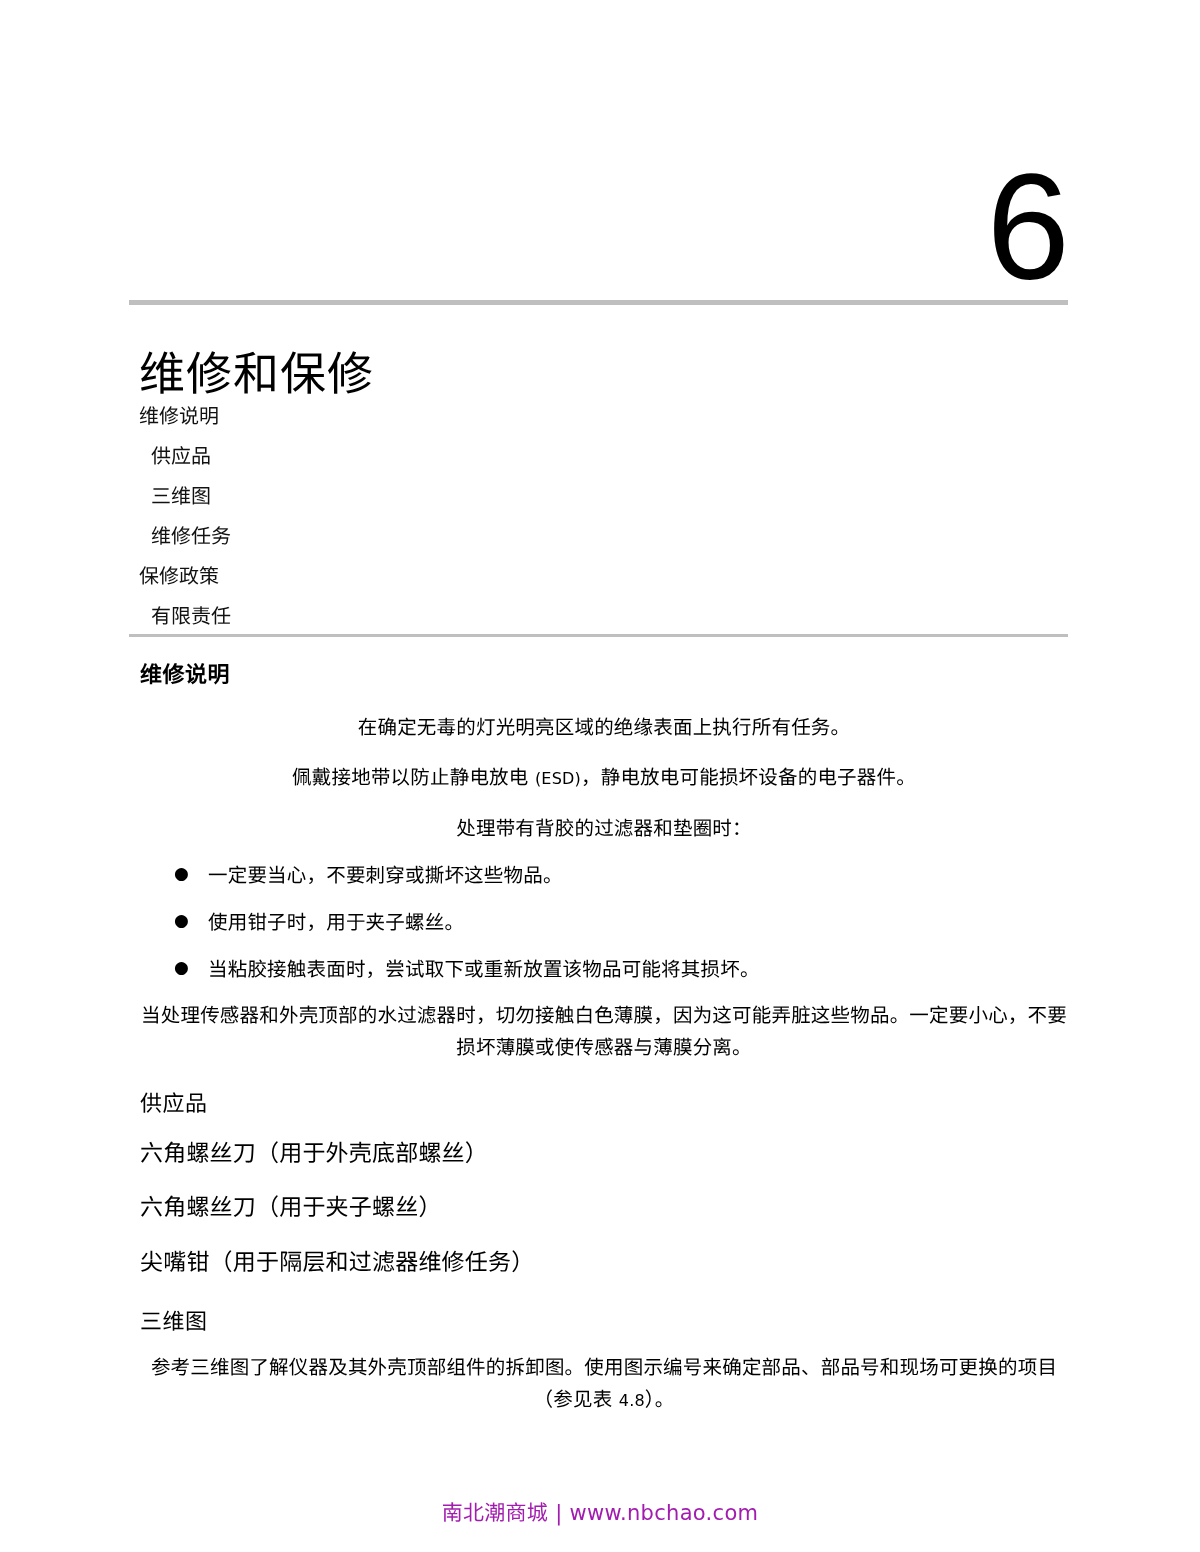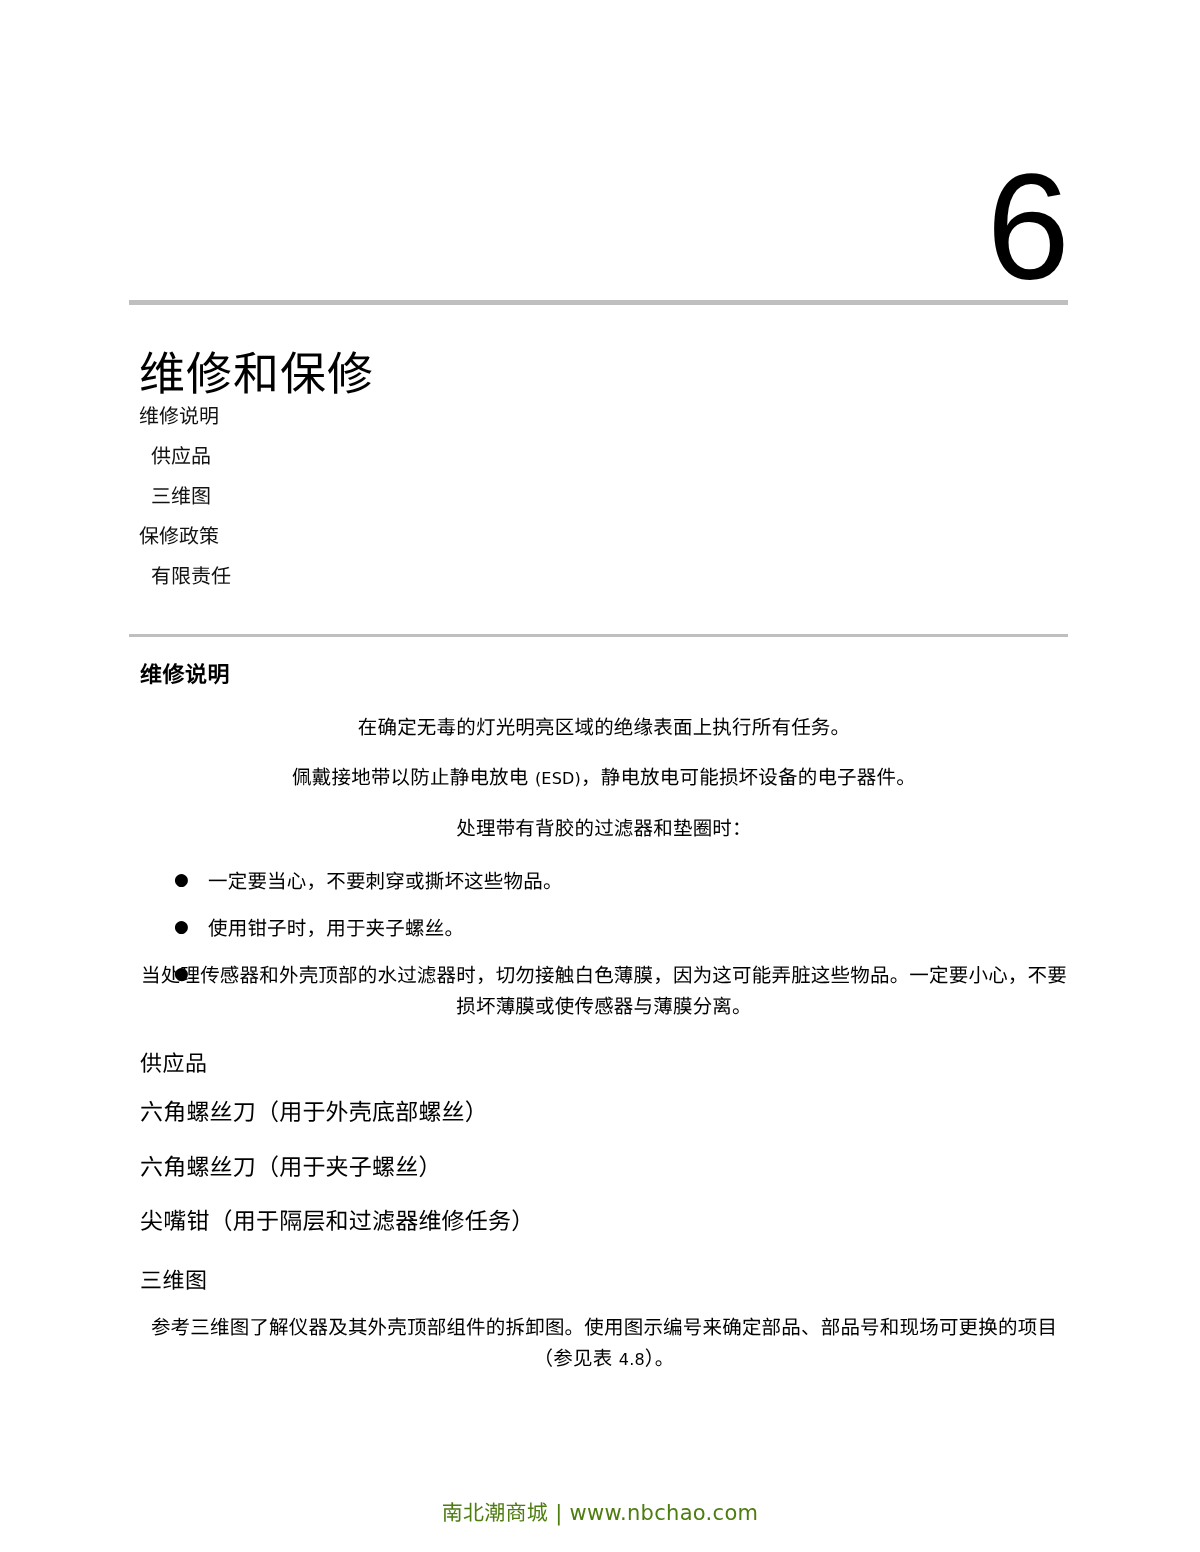--- a/index.html
+++ b/index.html
@@ -108,21 +108,21 @@
   }
 
   p.body-text {
     font-size: 19.5px;
     line-height: 1.62;
     margin: 0 0 19px 0;
     text-align: center;
     letter-spacing: 0.2px;
   }
   p.body-text.tight {
-    margin-bottom: 22px;
+    margin-bottom: 16px;
   }
 
   .latin {
     font-family: "DejaVu Sans", "Liberation Sans", sans-serif;
     font-size: 16px;
   }
 
   ul.bullets {
     list-style: none;
     margin: 0 0 14px 0;
@@ -154,59 +154,60 @@
 
   
   .footer {
     position: absolute;
     left: 0;
     top: 1496px;
     width: 1200px;
     text-align: center;
     font-family: "DejaVu Sans", "Liberation Sans", sans-serif;
     font-size: 21px;
-    color: #4d7c0f;
+    color: #a21caf;
     letter-spacing: 0.3px;
   }
 </style>
 </head>
 <body>
 
 <div class="page">
 
   <div class="chapter-number">6</div>
 
   <div class="rule-thick"></div>
 
   <h1 class="chapter-title">维修和保修</h1>
 
   <nav class="toc">
     <div class="toc-item level-1">维修说明</div>
     <div class="toc-item level-2">供应品</div>
     <div class="toc-item level-2">三维图</div>
+    <div class="toc-item level-2">维修任务</div>
     <div class="toc-item level-1">保修政策</div>
     <div class="toc-item level-2">有限责任</div>
   </nav>
 
   <div class="rule-thin"></div>
 
   <main class="content">
 
     <h2 class="h-section">维修说明</h2>
 
     <p class="body-text">在确定无毒的灯光明亮区域的绝缘表面上执行所有任务。</p>
 
     <p class="body-text"><span>佩戴接地带以防止静电放电</span> <span class="latin">(ESD)</span><span>，静电放电可能损坏设备的电子器件。</span></p>
 
     <p class="body-text tight">处理带有背胶的过滤器和垫圈时：</p>
 
     <ul class="bullets">
       <li><span class="bullet-dot">●</span><span>一定要当心，不要刺穿或撕坏这些物品。</span></li>
       <li><span class="bullet-dot">●</span><span>使用钳子时，用于夹子螺丝。</span></li>
-      <li><span class="bullet-dot">●</span></li>
+      <li><span class="bullet-dot">●</span><span>当粘胶接触表面时，尝试取下或重新放置该物品可能将其损坏。</span></li>
     </ul>
 
     <p class="body-text">当处理传感器和外壳顶部的水过滤器时，切勿接触白色薄膜，因为这可能弄脏这些物品。一定要小心，不要损坏薄膜或使传感器与薄膜分离。</p>
 
     <h3 class="h-sub">供应品</h3>
 
     <p class="supplies-line">六角螺丝刀（用于外壳底部螺丝）</p>
     <p class="supplies-line">六角螺丝刀（用于夹子螺丝）</p>
     <p class="supplies-line">尖嘴钳（用于隔层和过滤器维修任务）</p>
 

